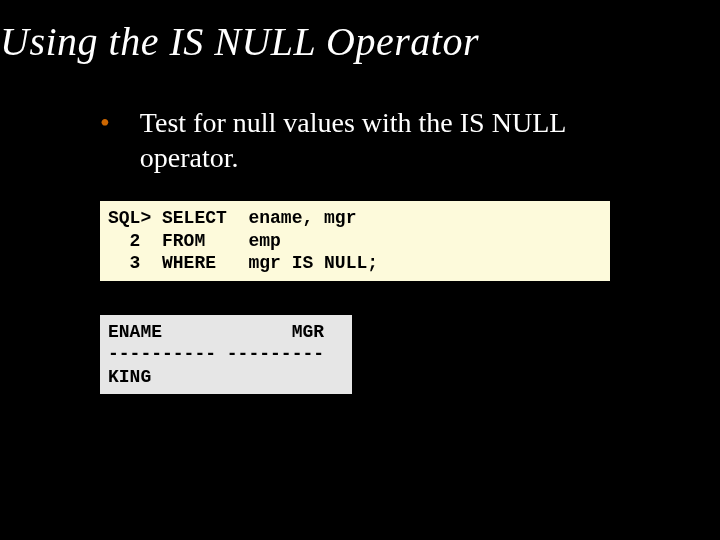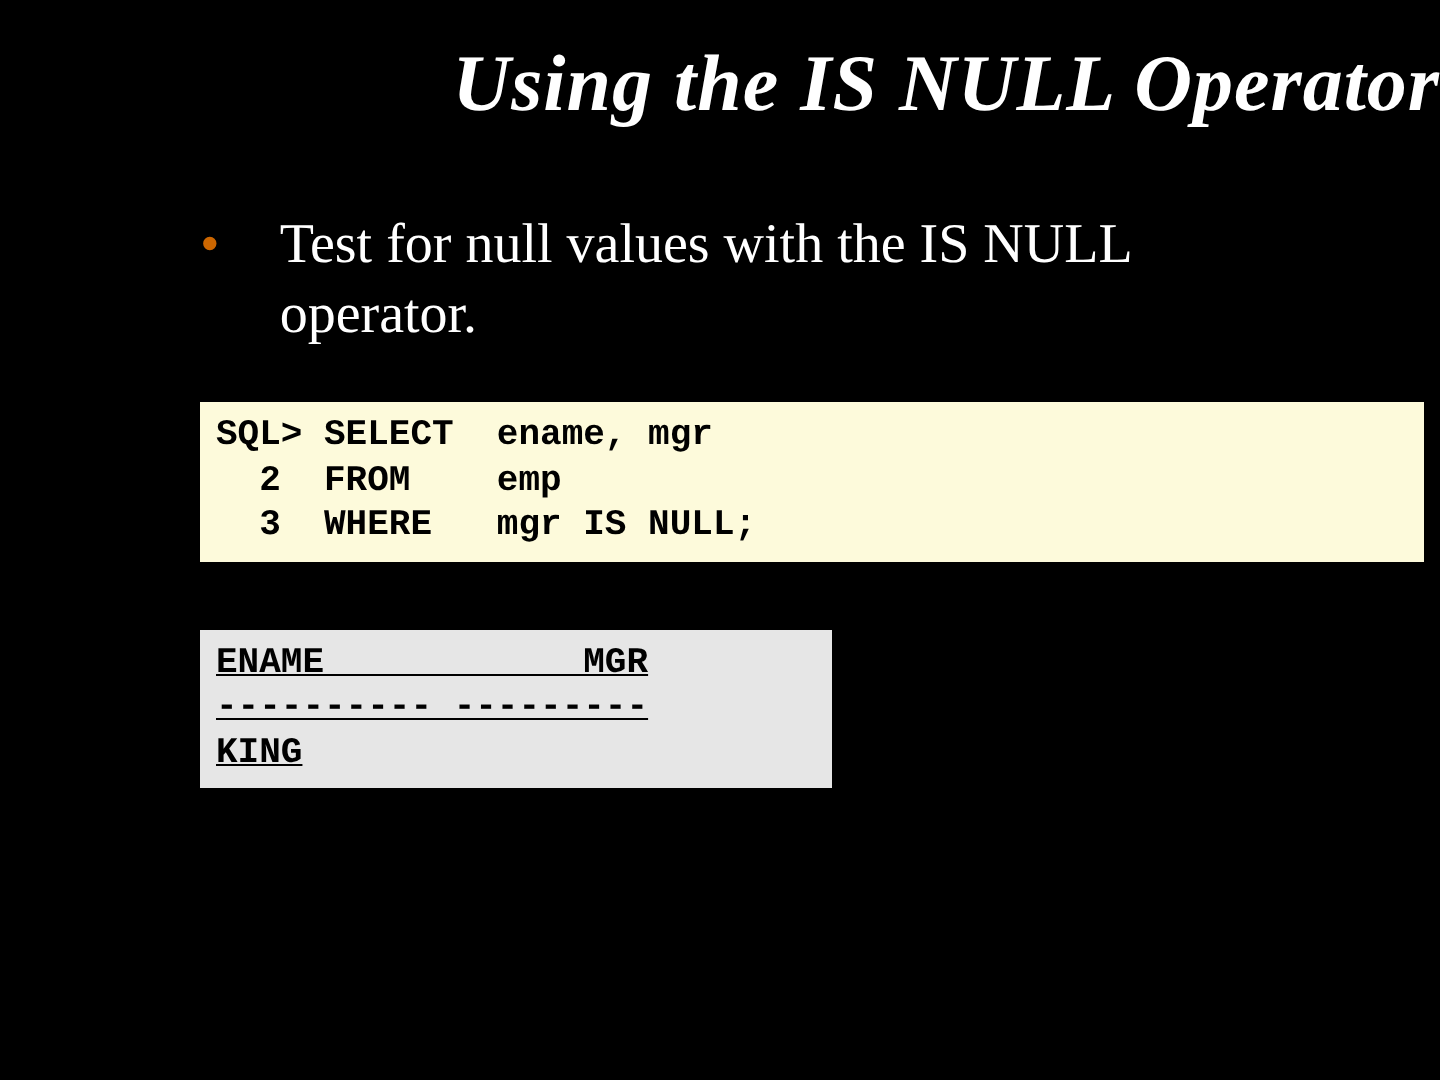--- a/index.html
+++ b/index.html
@@ -14,24 +14,24 @@
   }
   .slide {
     width: 720px;
     height: 540px;
     position: relative;
     box-sizing: border-box;
   }
   .title {
     font-style: italic;
     font-size: 40px;
-    text-align: right;
+    text-align: left;
     padding-top: 18px;
     padding-bottom: 40px;
-    font-weight: bold;
+    font-weight: normal;
     letter-spacing: 0.5px;
   }
   .bullet-row {
     display: flex;
     align-items: flex-start;
     padding-left: 100px;
     padding-right: 60px;
     font-size: 28px;
     line-height: 1.25;
   }
@@ -55,29 +55,28 @@
     color: #000000;
     font-family: "Courier New", Courier, monospace;
     font-size: 18px;
     font-weight: bold;
     line-height: 1.25;
     padding: 6px 8px 6px 8px;
     white-space: pre;
     box-sizing: border-box;
   }
   .code-block.query {
-    width: 612px;
+    width: 510px;
   }
   .spacer {
     height: 34px;
   }
   .code-block.result {
     background: #e6e6e6;
-    width: 316px;
-    text-decoration: underline;
+    width: 252px;
   }
 </style>
 </head>
 <body>
 
 <div class="slide">
 
   <div class="title">Using the IS NULL Operator</div>
 
   <div class="bullet-row">

